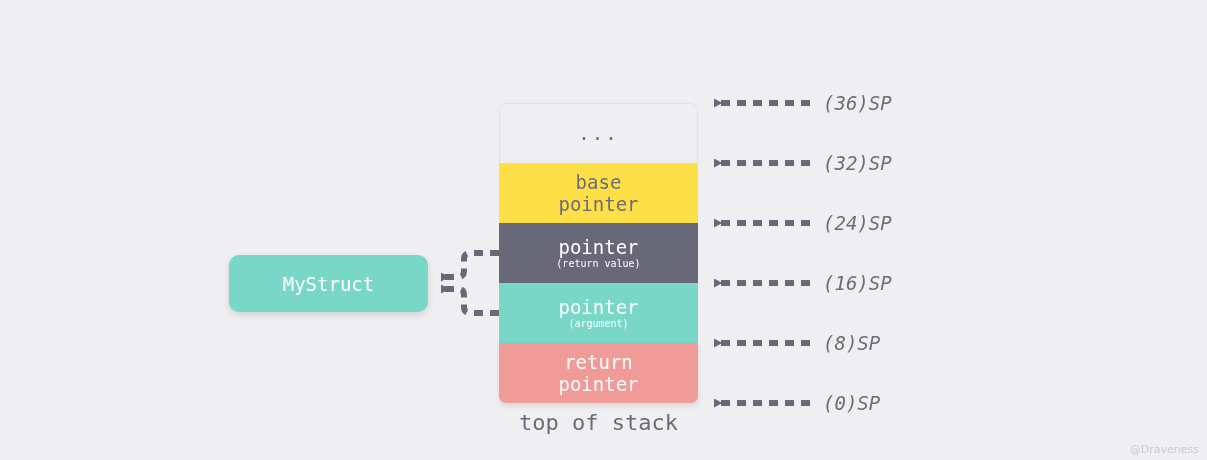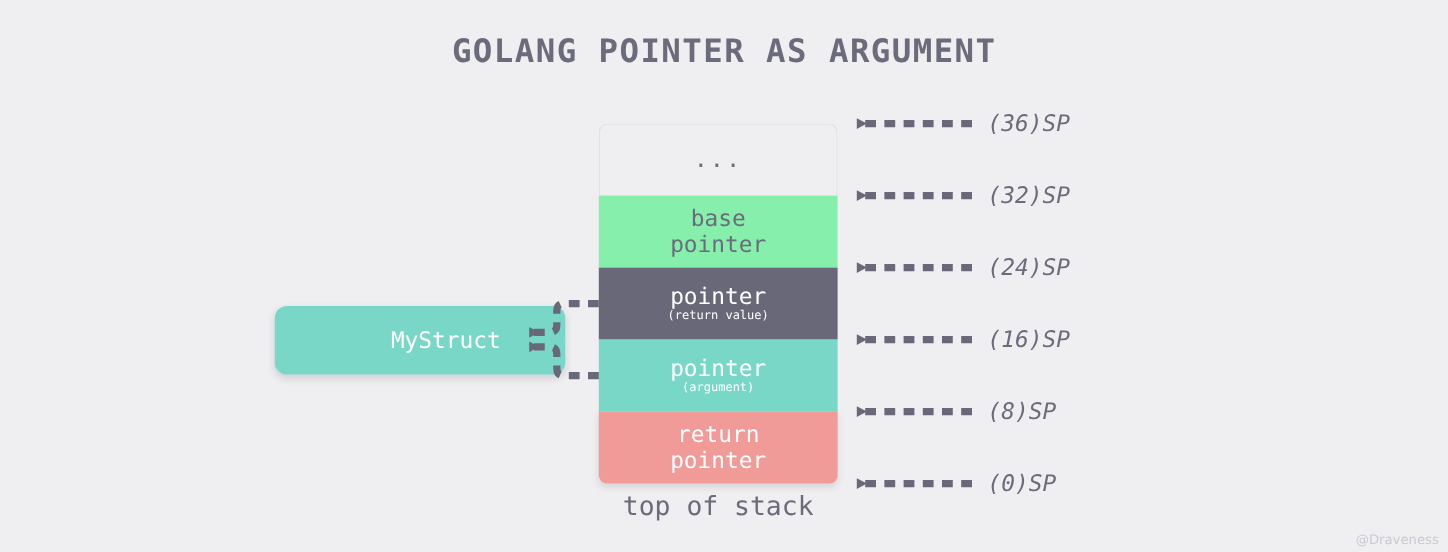--- a/index.html
+++ b/index.html
@@ -63,21 +63,21 @@
     background: #EFEFF1;
     border: 1px solid #E2E2E6;
     border-bottom: none;
     border-radius: 7px 7px 0 0;
     color: #6B6B7B;
     font-size: 19px;
     letter-spacing: 2px;
   }
   .cell-base {
     top: 60px;
-    background: #86efac;
+    background: #fde047;
     color: #6B6B7B;
     font-size: 19px;
   }
   .cell-retval {
     top: 120px;
     background: #686878;
     color: #FFFFFF;
   }
   .cell-arg {
     top: 180px;
@@ -127,21 +127,20 @@
     width: 199px;
     height: 57px;
     background: #79D7C8;
     border-radius: 10px;
     display: flex;
     align-items: center;
     justify-content: center;
     color: #FFFFFF;
     font-size: 19px;
     box-shadow: 0 3px 6px rgba(100,100,115,0.20);
-    padding-left: 43px;
   }
 
   
   .sp-label {
     position: absolute;
     left: 823px;
     font-size: 19px;
     color: #6B6B7B;
     white-space: pre;
     transform: translateY(-50%);
@@ -168,21 +167,20 @@
     color: #C9C9D2;
     white-space: pre;
     margin-top: 32px;
   }
 </style>
 </head>
 <body>
 
 <div class="diagram">
 
-  <div class="title">GOLANG POINTER AS ARGUMENT</div>
 
   <div class="stack">
 
     <div class="cell cell-ellipsis">
       <span class="line">...</span>
     </div>
 
     <div class="cell cell-base">
       <span class="line">base</span>
       <span class="line">pointer</span>

